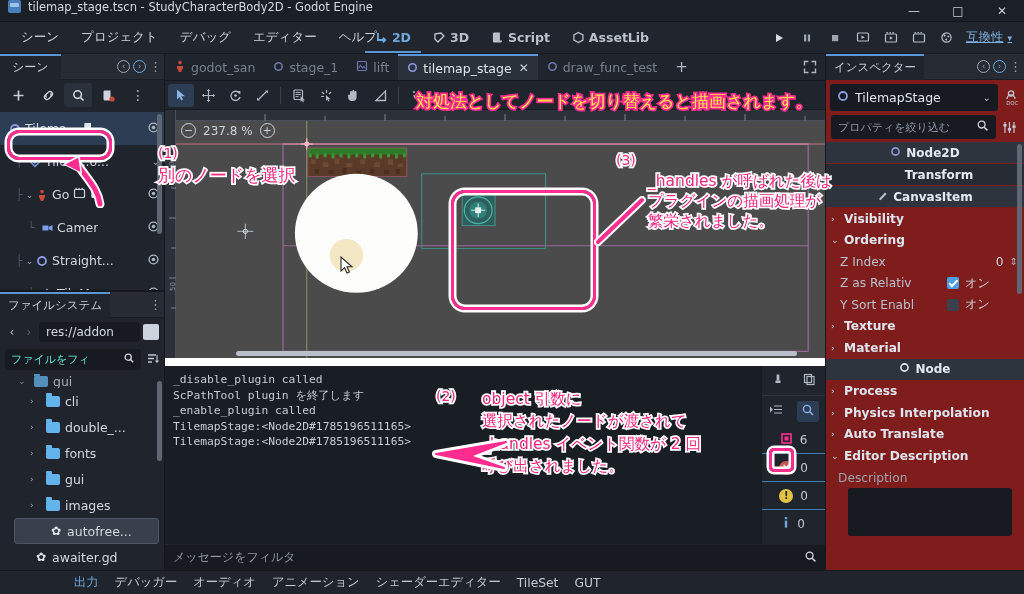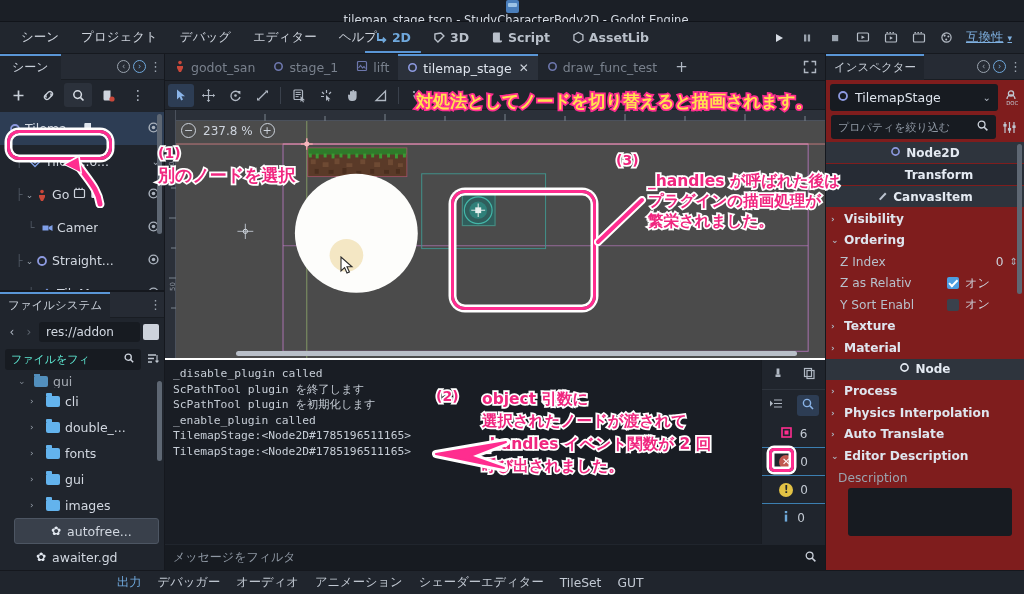--- a/index.html
+++ b/index.html
@@ -1,22 +1,22 @@
 <!DOCTYPE html>
 <html><head>
 <meta charset="utf-8">
 <style>
   * { box-sizing: border-box; margin:0; padding:0; }
   html,body { width:1024px; height:594px; overflow:hidden; background:#1d2229;
     font-family:"DejaVu Sans","Liberation Sans",sans-serif; }
   body { position:relative; color:#c9d0da; font-size:12px; }
 
   
-  .titlebar { height:22px; background:#1b1f26; display:flex; align-items:center;
-    padding-left:8px; border-bottom:1px solid #11141a;flex-direction:column; }
+  .titlebar { height:22px; background:#1b1f26; display:flex; 
+    padding-left:8px; border-bottom:1px solid #11141a; }
   .tb-icon { width:13px; height:13px; background:#4a7ebb; border-radius:2px; margin-right:7px;
     position:relative; flex:0 0 auto; }
   .tb-icon:after{content:"";position:absolute;left:2px;top:3px;width:9px;height:4px;
     background:#9dc3e6;border-radius:1px;}
   .tb-title { font-size:11.5px; color:#d4dae3; white-space:nowrap; }
   .tb-wctl { margin-left:auto; display:flex; height:100%; }
   .wbtn { width:44px; height:22px; display:flex; align-items:center; justify-content:center;
     color:#c8cdd6; font-size:12px; }
 
   
@@ -104,21 +104,21 @@
   .ruler-l { position:absolute; top:0; left:0; bottom:0; width:11px; background:#2b3039; }
   .vp-inner { position:absolute; inset:11px 0 0 11px; background:#4b4b4b; overflow:hidden; }
   .zoombar { position:absolute; top:13px; left:16px; display:flex; align-items:center; gap:7px;
     color:#cdd3dc; font-size:12px; z-index:6;}
   .zb-btn { width:15px;height:15px;border-radius:50%;border:1.4px solid #cdd3dc;display:flex;
     align-items:center;justify-content:center;font-size:11px;line-height:1;}
   .hscroll { position:absolute; left:60px; right:28px; bottom:2px; height:5px; background:#b9bfc8; border-radius:3px;}
 
   
   .outpanel { height:212px; background:#20252d; display:flex; flex-direction:column;
-    border-top:2px solid #ffffff; }
+    border-top:8px solid #ffffff; }
   .out-main { flex:1; display:flex; min-height:0; }
   .out-log { flex:1; background:#191d24; padding:6px 8px; font-family:"DejaVu Sans Mono","Liberation Mono",monospace;
     font-size:11.3px; color:#c6cdd6; line-height:15.5px; overflow:hidden; position:relative; }
   .out-side { width:64px; background:#20252d; display:flex; flex-direction:column;
     border-left:1px solid #171b21;}
   .os-tools { display:flex; justify-content:space-around; align-items:center; height:30px;
     border-bottom:1px solid #2e343d;}
   .os-tools2 { display:flex; justify-content:space-around; align-items:center; height:30px; }
   .cnt { display:flex; align-items:center; justify-content:center; gap:7px; height:28px;
     border-bottom:1px solid #3c7fb1; font-size:12px; color:#c3cad3;}
@@ -146,27 +146,27 @@
   .prow .pv { margin-left:auto; display:flex; align-items:center; gap:6px; color:#cdd3dc;}
   .chk { width:12px;height:12px;border-radius:2px;background:#3a414c;}
   .chk.on { background:#4d9de0; position:relative;}
   .chk.on:after{content:"";position:absolute;left:3.5px;top:1px;width:3px;height:6.5px;
     border:solid #fff;border-width:0 2px 2px 0;transform:rotate(45deg);}
   .desc-label { font-size:12.2px; color:#9aa3ae; padding:4px 0 3px 12px;}
   .desc-box { margin:0 12px 0 22px; height:48px; background:#171b21; border-radius:3px;}
 
   
   .statusbar { height:24px; background:#20252d; border-top:1px solid #15181e; display:flex;
-    align-items:center; padding-left:117px; gap:16px; font-size:12.3px; color:#c2c9d3;}
+    align-items:center; padding-left:74px; gap:16px; font-size:12.3px; color:#c2c9d3;}
   .statusbar .active { color:#6fa8dc; }
   .statusbar .right { margin-left:auto; display:flex; align-items:center; gap:14px; padding-right:8px;margin-top:40px; }
 
   
   .anno { position:absolute; z-index:60; pointer-events:none; }
-  .anno-txt { font-family:"DejaVu Sans","Liberation Sans",sans-serif; font-weight:bold;
+  .anno-txt { font-family:"DejaVu Sans","Liberation Sans",sans-serif; font-weight:normal;
     color:#f0267f; -webkit-text-stroke:0px; line-height:1.28; white-space:pre; }
   .stroke-w { paint-order:stroke fill; -webkit-text-stroke:3.5px #ffffff; }
   .t-yellow { color:#ffe24d; -webkit-text-stroke:3.5px #ff2d8f; }
   .hl-box { position:absolute; border:3.5px solid #ff2d8f; border-radius:12px;
     box-shadow:0 0 0 2.5px #fff, inset 0 0 0 2.5px #fff; z-index:55; pointer-events:none;}
   .hl-box.sq { border-radius:6px; }
 </style>
 </head>
 <body>
 
@@ -725,21 +725,20 @@
         <div>237.8 %</div>
         <div class="zb-btn">+</div>
       </div>
     </div>
 
     <div class="outpanel">
       <div class="out-main">
         <div class="out-log">
           <div>_disable_plugin called</div>
           <div>ScPathTool plugin を終了します</div>
-          <div>ScPathTool plugin を初期化します</div>
           <div>_enable_plugin called</div>
           <div>TilemapStage:&lt;Node2D#1785196511165&gt;</div>
           <div>TilemapStage:&lt;Node2D#1785196511165&gt;</div>
         </div>
         <div class="out-side">
           <div class="os-tools">
             <span><svg width="14" height="14" viewBox="0 0 14 14">
                   <path d="M4.5 8.5 h5 v2.5 h-5z" fill="#b0b8c3"></path>
                   <path d="M5.6 2.5 h2.8 v6 h-2.8z" fill="#b0b8c3"></path>
                 </svg></span>

